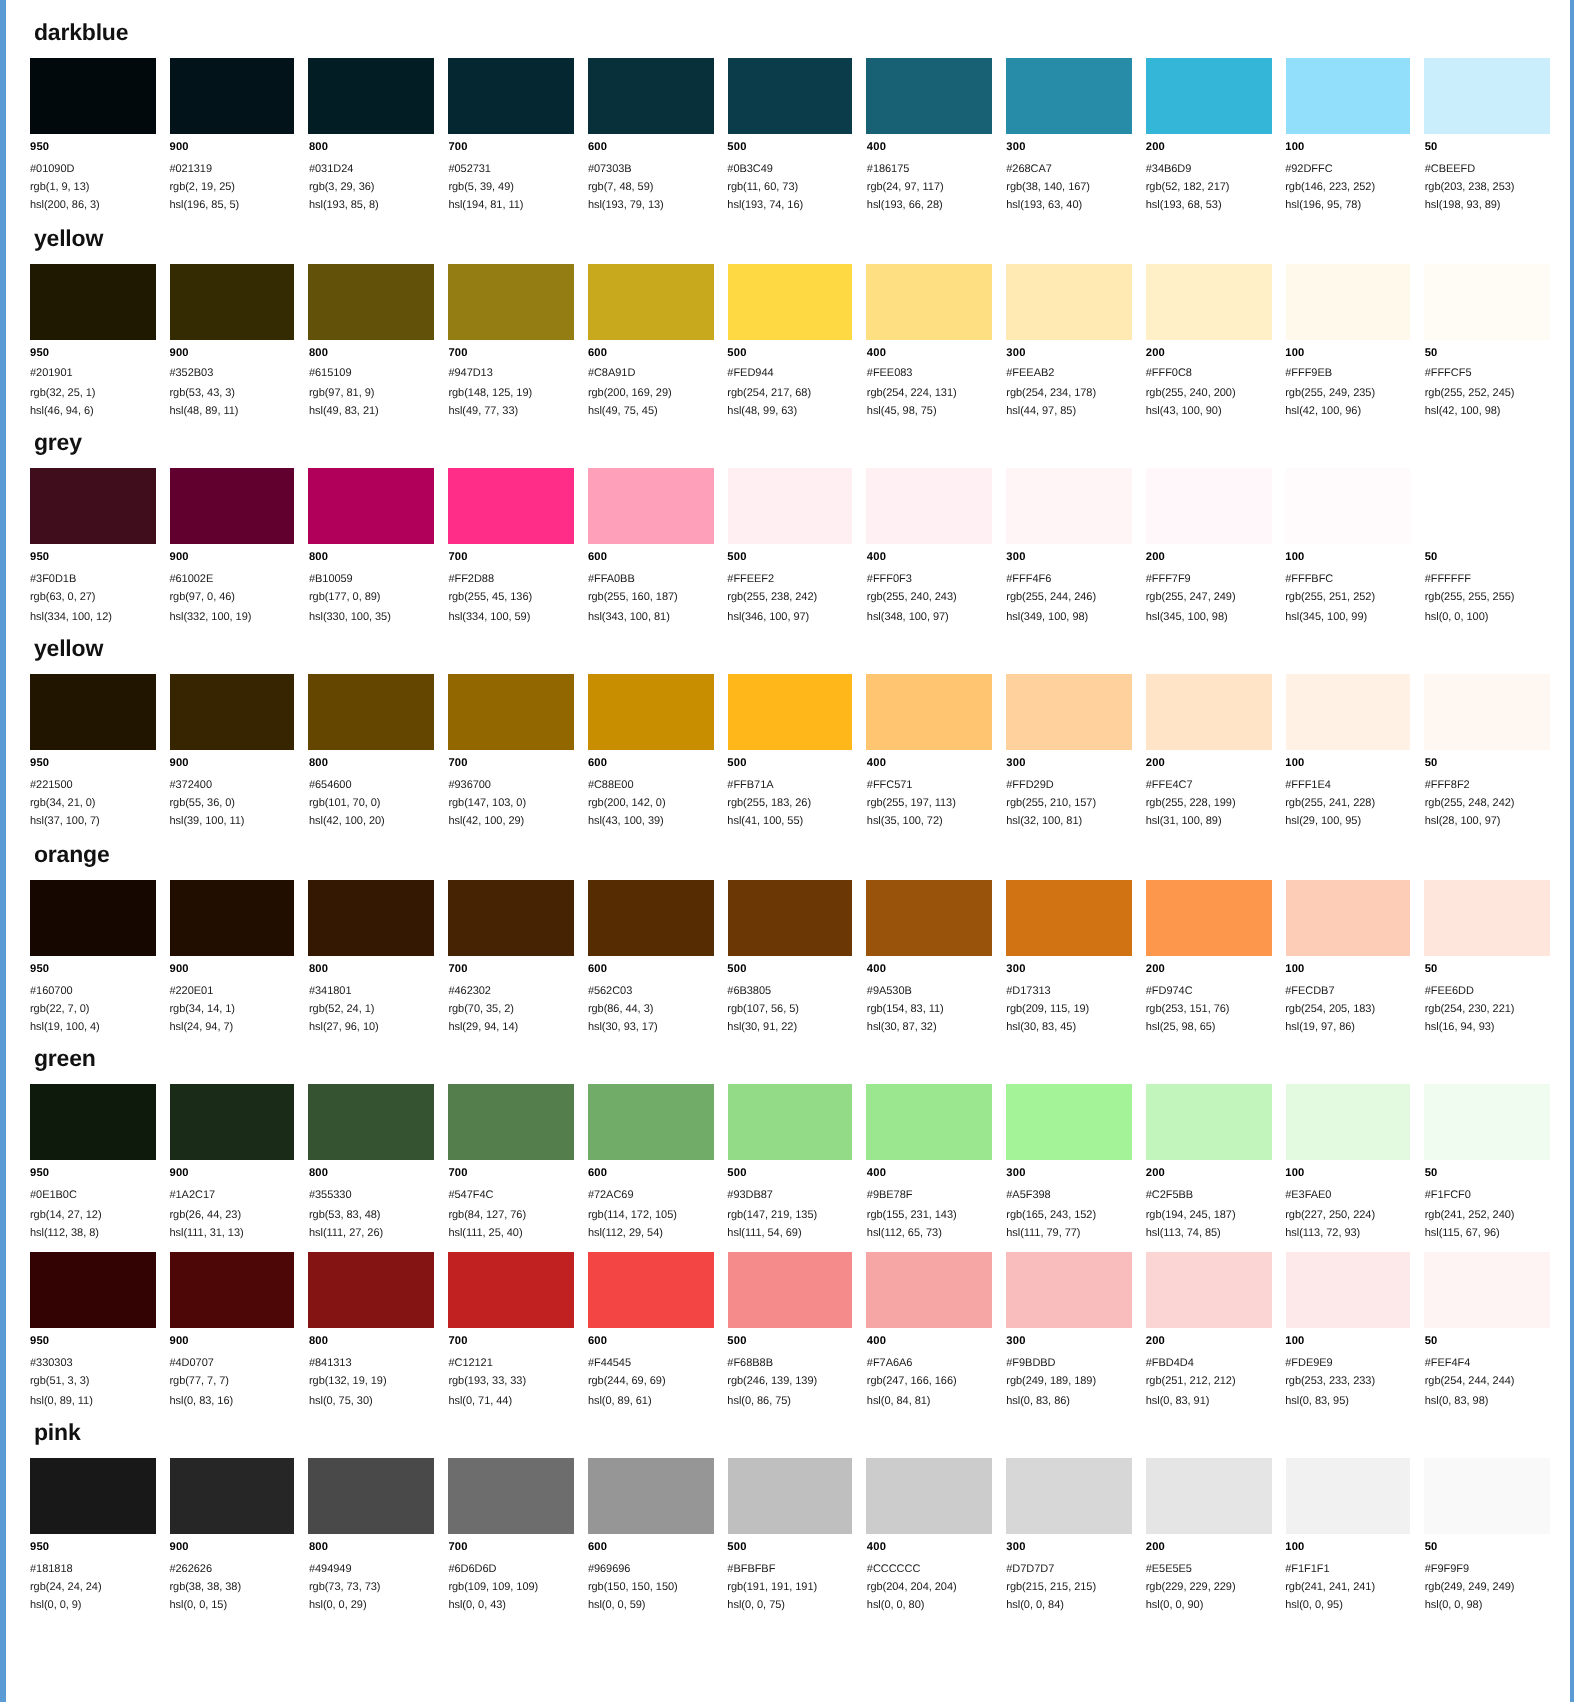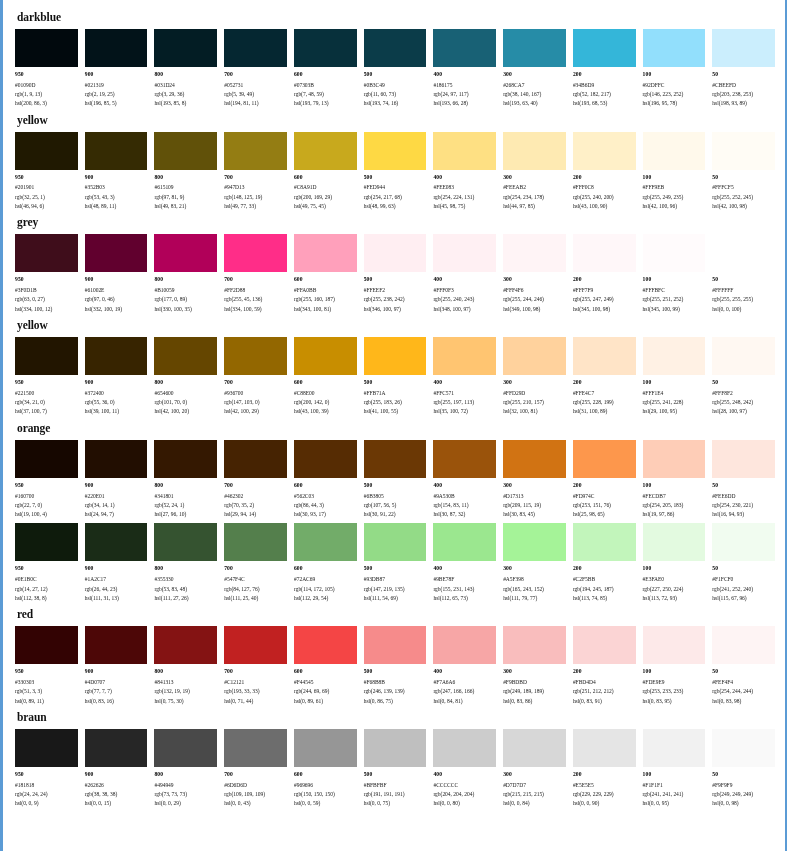--- a/index.html
+++ b/index.html
@@ -18,21 +18,20 @@
     position: relative;
     width: 787px;
     height: 851px;
     box-sizing: border-box;
     border-left: 3px solid #5b9bd5;
     border-right: 2px solid #5b9bd5;
     padding: 6px 10px 0 12px;
   }
   .palette-group {
     margin: 0 0 4px 0;
-    font-family: Liberation Serif, serif;
   }
   .group-title {
     font-size: 11.5px;
     font-weight: bold;
     letter-spacing: -0.1px;
     color: #111111;
     margin: 5px 0 5px 2px;
     line-height: 13px;
   }
   .swatch-row {
@@ -589,20 +588,21 @@
             <div class="meta">
               <span class="tone">50</span>
               <span class="hex">#FEE6DD</span>
               <span class="rgb">rgb(254, 230, 221)</span>
               <span class="hsl">hsl(16, 94, 93)</span>
             </div>
           </div>
         </div>
       </div>
       <div class="palette-group">
+        <div class="group-title">green</div>
         <div class="swatch-row">
           <div class="swatch">
             <div class="chip" style="background-color: rgb(14, 27, 12);"></div>
             <div class="meta">
               <span class="tone">950</span>
               <span class="hex">#0E1B0C</span>
               <span class="rgb">rgb(14, 27, 12)</span>
               <span class="hsl">hsl(112, 38, 8)</span>
             </div>
           </div>
@@ -692,21 +692,20 @@
             <div class="meta">
               <span class="tone">50</span>
               <span class="hex">#F1FCF0</span>
               <span class="rgb">rgb(241, 252, 240)</span>
               <span class="hsl">hsl(115, 67, 96)</span>
             </div>
           </div>
         </div>
       </div>
       <div class="palette-group">
-        <div class="group-title">red</div>
         <div class="swatch-row">
           <div class="swatch">
             <div class="chip" style="background-color: rgb(51, 3, 3);"></div>
             <div class="meta">
               <span class="tone">950</span>
               <span class="hex">#330303</span>
               <span class="rgb">rgb(51, 3, 3)</span>
               <span class="hsl">hsl(0, 89, 11)</span>
             </div>
           </div>
@@ -796,21 +795,21 @@
             <div class="meta">
               <span class="tone">50</span>
               <span class="hex">#FEF4F4</span>
               <span class="rgb">rgb(254, 244, 244)</span>
               <span class="hsl">hsl(0, 83, 98)</span>
             </div>
           </div>
         </div>
       </div>
       <div class="palette-group">
-        <div class="group-title">braun</div>
+        <div class="group-title">pink</div>
         <div class="swatch-row">
           <div class="swatch">
             <div class="chip" style="background-color: rgb(24, 24, 24);"></div>
             <div class="meta">
               <span class="tone">950</span>
               <span class="hex">#181818</span>
               <span class="rgb">rgb(24, 24, 24)</span>
               <span class="hsl">hsl(0, 0, 9)</span>
             </div>
           </div>

